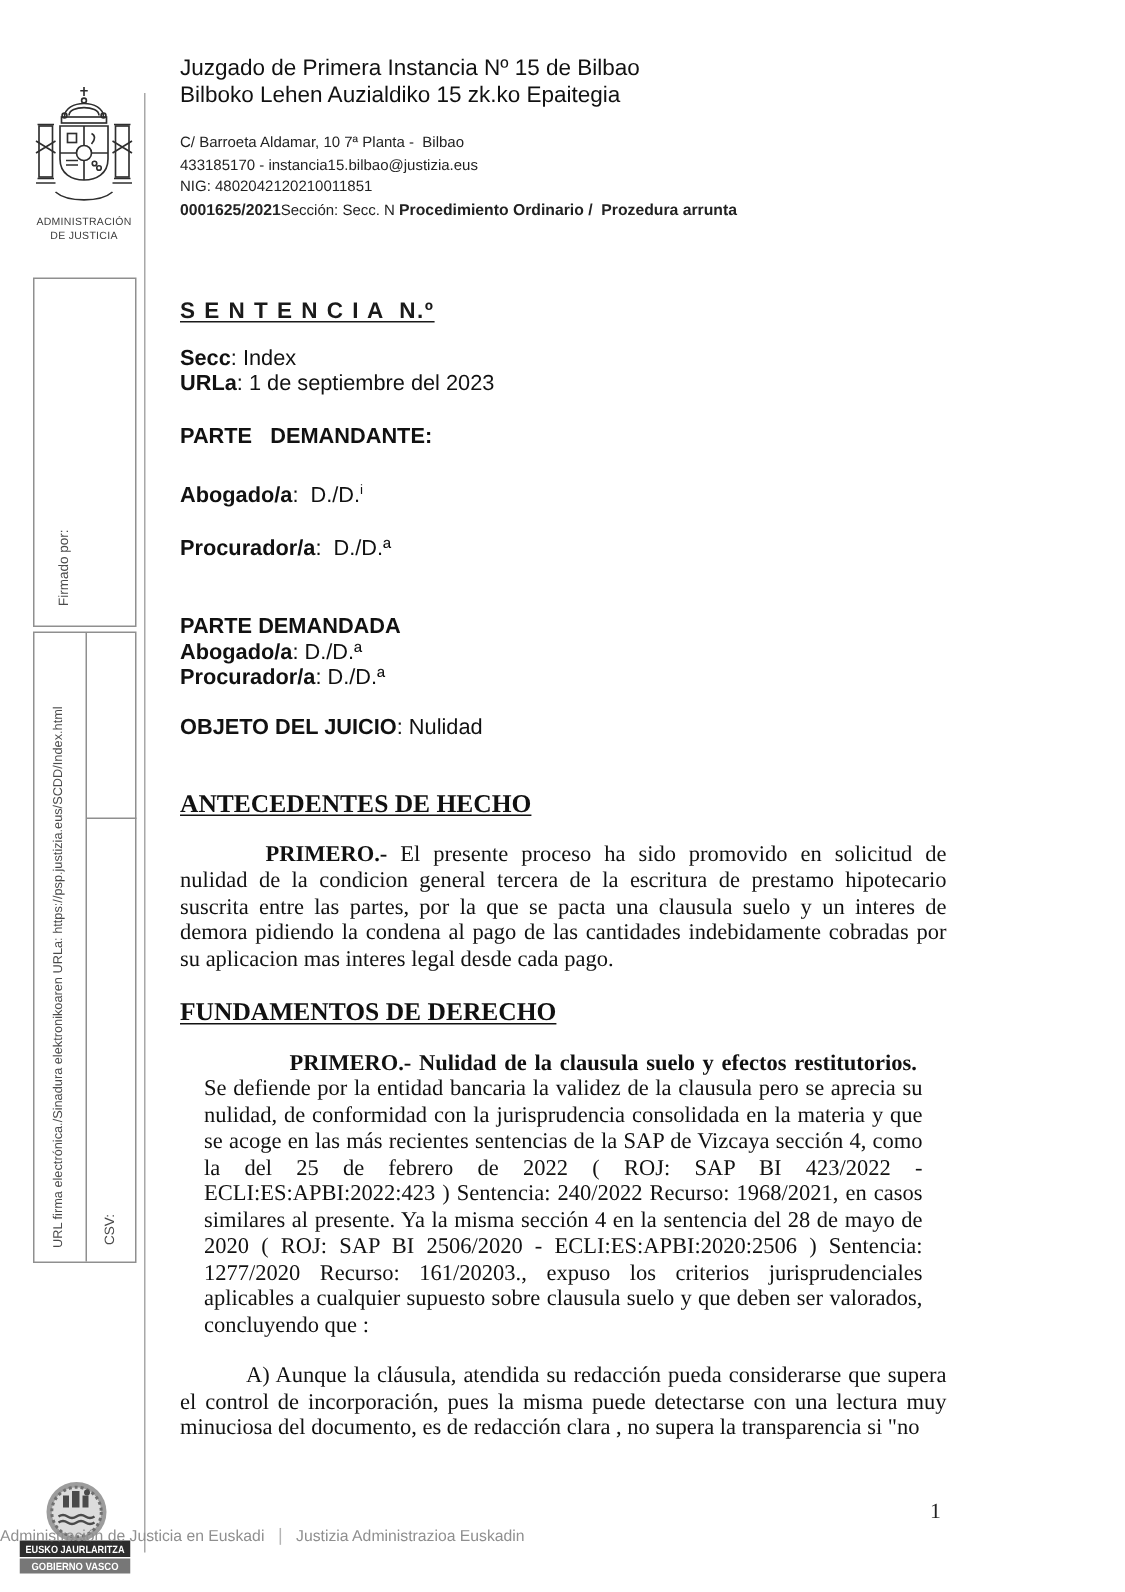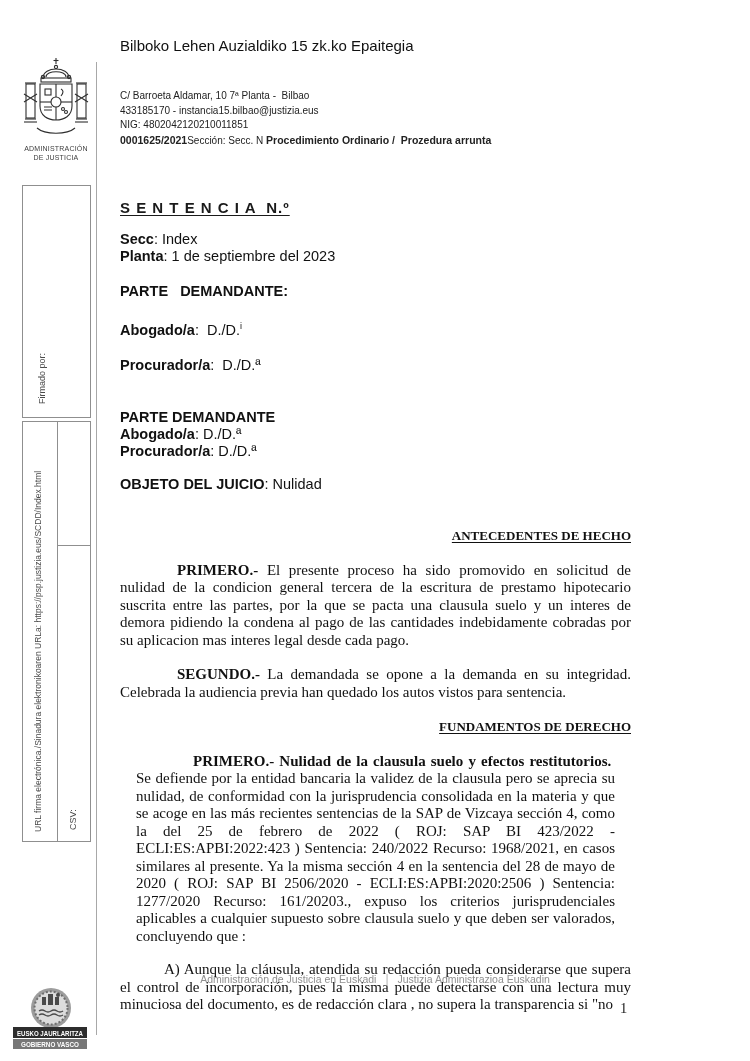--- a/index.html
+++ b/index.html
@@ -33,30 +33,30 @@
   
   .info{position:absolute;left:120px;top:231px;font-size:14.5px;line-height:17px;color:#111;}
   .info .bold{font-weight:bold;}
   .sp18{height:18px;} .sp35{height:35px;} .sp16{height:16px;}
   .sup{vertical-align:super;font-size:9px;}
 
   
   .body-serif{position:absolute;left:120px;top:527px;width:511px;
               font-family:"Liberation Serif",serif;font-size:15px;line-height:17.5px;
               color:#111;text-align:justify;}
-  .serif-h{text-align:right;font-weight:bold;font-size:13px;margin:0 0 17px 0;}
+  .serif-h{text-align:left;font-weight:bold;font-size:17px;margin:0 0 17px 0;}
   .serif-h span{text-decoration:underline;text-underline-offset:2px;}
   .para{margin:17px 0 17px 0;text-indent:57px;}
   .para.tight{margin:16px;}
   .para.subindent{text-indent:44px;margin:0;}
   .lead{font-weight:bold;}
 
   .page-num{position:absolute;left:620px;top:1000px;font-family:"Liberation Serif",serif;
             font-size:14.5px;color:#222;}
-  .footer{position:absolute;left:0;right:0;top:972px;text-align:center;
+  .footer{position:absolute;left:0;right:0;top:1016px;
           font-size:10.5px;color:#8f8f8f;}
   .footer .sep{color:#b5b5b5;padding:0 9px;font-size:12px;}
 </style>
 </head>
 <body>
 
 <div class="page">
 
   <svg style="position:absolute;left:23px;top:56px;" width="66" height="86" viewBox="0 0 66 86" fill="none" stroke="#2e2e2e" stroke-width="1.1">
     <line x1="33" y1="2" x2="33" y2="8"></line>
@@ -113,56 +113,56 @@
     <circle cx="45" cy="10" r="2" fill="#4a4a4a"></circle>
     <path d="M26 26 q3 -2 6 0 q3 2 6 0 q3 -2 6 0 q3 2 6 0" stroke="#4a4a4a" stroke-width="1.5" fill="none"></path>
     <path d="M26 30 q3 -2 6 0 q3 2 6 0 q3 -2 6 0 q3 2 6 0" stroke="#4a4a4a" stroke-width="1.5" fill="none"></path>
     <rect x="0" y="42" width="74" height="11" fill="#2d2d2d"></rect>
     <text x="37" y="50.5" text-anchor="middle" textLength="66" lengthAdjust="spacingAndGlyphs" fill="#ffffff" font-family="Liberation Sans, sans-serif" font-size="7" font-weight="bold">EUSKO JAURLARITZA</text>
     <rect x="0" y="54" width="74" height="10" fill="#777777"></rect>
     <text x="37" y="61.5" text-anchor="middle" textLength="58" lengthAdjust="spacingAndGlyphs" fill="#ffffff" font-family="Liberation Sans, sans-serif" font-size="7" font-weight="bold">GOBIERNO VASCO</text>
   </svg>
 
   <div class="hdr-big">
+    <div>Juzgado de Primera Instancia Nº 15 de Bilbao</div>
     <div>Bilboko Lehen Auzialdiko 15 zk.ko Epaitegia</div>
   </div>
   <div class="hdr-small">
     <div>C/ Barroeta Aldamar, 10 7ª Planta -&nbsp; Bilbao</div>
     <div>433185170 - instancia15.bilbao@justizia.eus</div>
     <div>NIG: 4802042120210011851</div>
     <div><span class="b">0001625/2021</span><span>Sección: Secc. N </span><span class="b">Procedimiento Ordinario /&nbsp; Prozedura arrunta</span></div>
   </div>
 
   <div class="doc-title">
     <span>S E N T E N C I A &nbsp;N.º</span>
   </div>
 
   <div class="info">
     <div><span class="bold">Secc</span><span>: Index</span></div>
-    <div><span class="bold">Planta</span><span>: 1 de septiembre del 2023</span></div>
+    <div><span class="bold">URLa</span><span>: 1 de septiembre del 2023</span></div>
     <div class="sp18"></div>
     <div class="bold">PARTE&nbsp;&nbsp;&nbsp;DEMANDANTE:</div>
     <div class="sp18"></div>
     <div><span class="bold">Abogado/a</span><span>:&nbsp; D./D.</span><sup class="sup">i</sup></div>
     <div class="sp18"></div>
     <div><span class="bold">Procurador/a</span><span>:&nbsp; D./D.ª</span></div>
     <div class="sp35"></div>
-    <div class="bold">PARTE DEMANDANTE</div>
+    <div class="bold">PARTE DEMANDADA</div>
     <div><span class="bold">Abogado/a</span><span>: D./D.ª</span></div>
     <div><span class="bold">Procurador/a</span><span>: D./D.ª</span></div>
     <div class="sp16"></div>
     <div><span class="bold">OBJETO DEL JUICIO</span><span>: Nulidad</span></div>
   </div>
 
   <div class="body-serif">
     <div class="serif-h">
       <span>ANTECEDENTES DE HECHO</span>
     </div>
     <p class="para"><span class="lead">PRIMERO.-</span><span>&nbsp;El presente proceso ha sido promovido en solicitud de nulidad de la condicion general tercera  de la escritura de prestamo hipotecario suscrita entre las partes, por la que se pacta una clausula suelo y un interes de demora pidiendo la  condena al pago de las cantidades indebidamente cobradas por su aplicacion mas interes legal desde cada pago.</span></p>
-    <p class="para"><span class="lead">SEGUNDO.-</span><span>&nbsp;La demandada se opone a la demanda en su integridad. Celebrada la audiencia previa han quedado los autos vistos para sentencia.</span></p>
     <div class="serif-h">
       <span>FUNDAMENTOS DE DERECHO</span>
     </div>
     <p class="para tight"><span class="lead">PRIMERO.- Nulidad de la clausula suelo y efectos restitutorios.</span><span>&nbsp; Se defiende por la entidad bancaria la validez de la clausula pero se aprecia su nulidad, de conformidad con la jurisprudencia consolidada en la materia y que se acoge en las más recientes sentencias de la  SAP de Vizcaya sección 4, como la del 25 de febrero de 2022 ( ROJ: SAP BI 423/2022 - ECLI:ES:APBI:2022:423 ) Sentencia: 240/2022  Recurso: 1968/2021, en casos similares al presente. Ya la misma sección 4  en la sentencia del 28 de mayo de 2020 ( ROJ: SAP BI 2506/2020 - ECLI:ES:APBI:2020:2506 ) Sentencia: 1277/2020  Recurso: 161/20203., expuso los criterios jurisprudenciales aplicables a cualquier supuesto sobre clausula suelo y que deben ser valorados, concluyendo que :</span></p>
     <p class="para subindent"><span>A) Aunque la cláusula, atendida su redacción pueda considerarse que supera el control de incorporación, pues la misma puede detectarse con una lectura muy minuciosa del documento, es de redacción clara , no supera la transparencia si "no</span></p>
   </div>
 
   <div class="page-num">1</div>
   <div class="footer">
     <span>Administración de Justicia en Euskadi</span><span class="sep">|</span><span>Justizia Administrazioa Euskadin</span>

